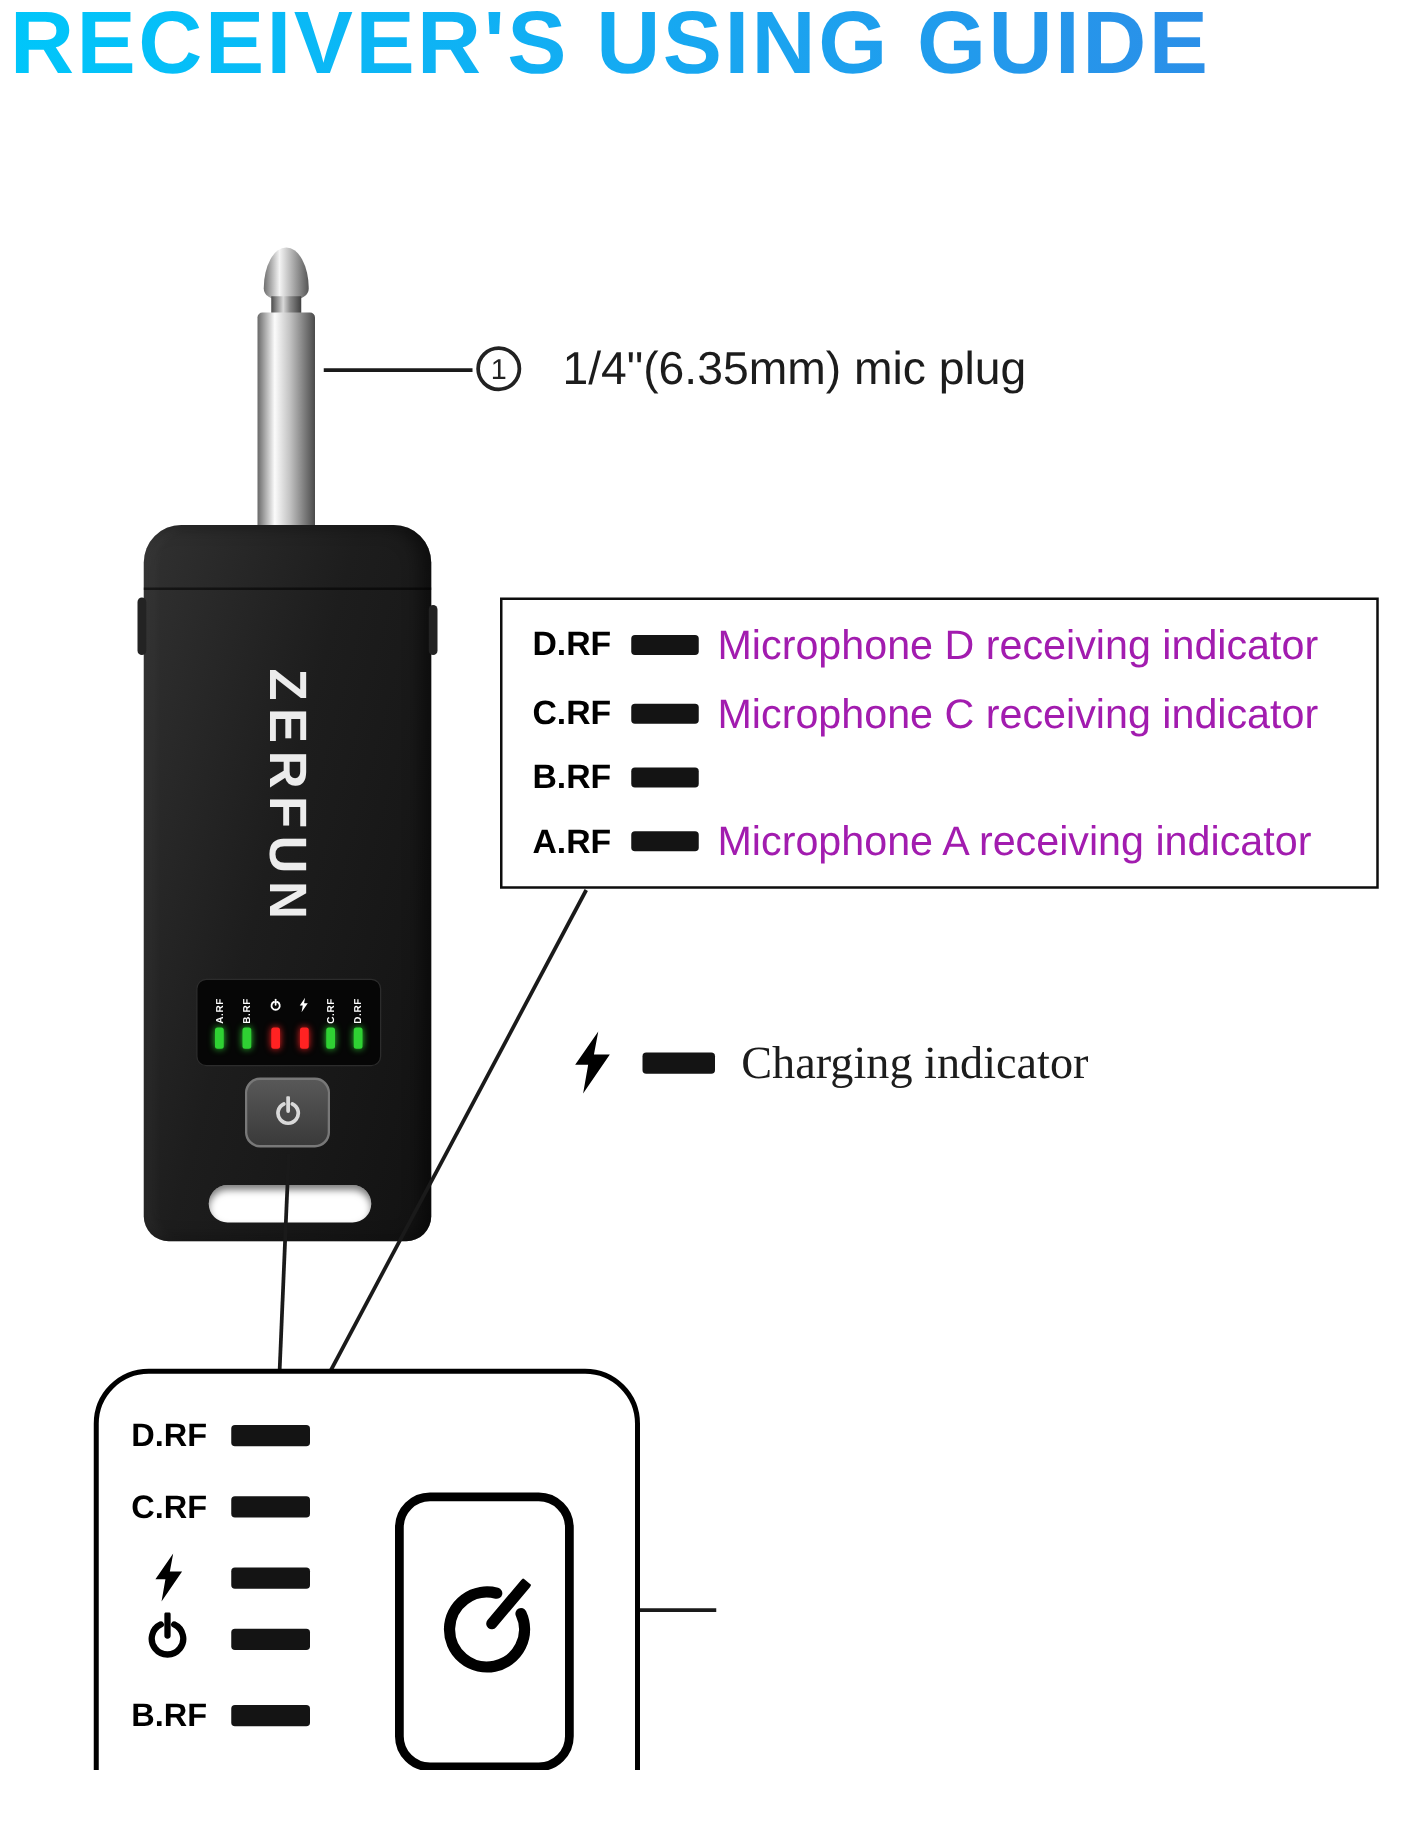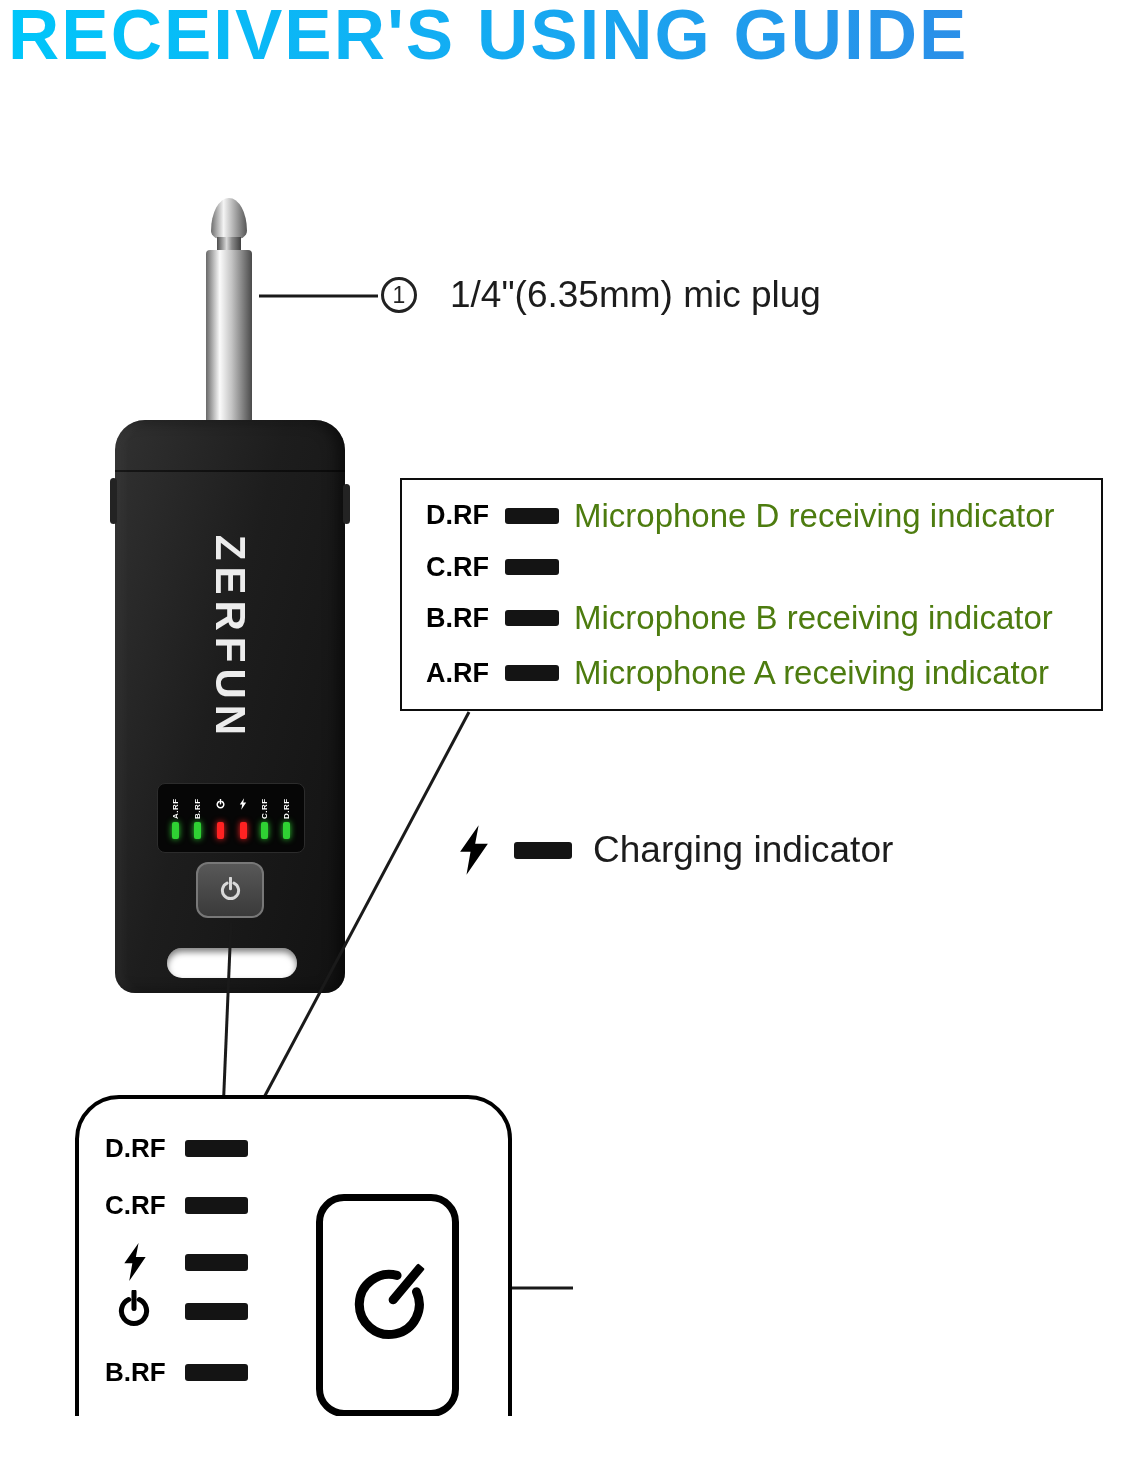--- a/index.html
+++ b/index.html
@@ -61,28 +61,28 @@
   .plug-label{position:absolute;left:450px;top:274px;font-size:37px;color:#1c1c1c;white-space:nowrap;}
 
   
   .rf-box{position:absolute;left:400px;top:478px;width:703px;height:233px;border:2px solid #0d0d0d;
           box-sizing:border-box;display:flex;flex-direction:column;justify-content:space-evenly;
           padding-left:24px;}
   .rf-row{display:flex;align-items:center;gap:15px;}
   .rf-label{font-size:27px;font-weight:700;color:#000;width:64px;}
   .bar{display:inline-block;background:#141414;border-radius:3px;}
   .rf-bar{width:54px;height:16px;}
-  .rf-desc{font-size:33px;color:#4d7c0f;white-space:nowrap;}
+  .rf-desc{font-size:33px;color:#a21caf;white-space:nowrap;}
 
   
   .ind-row{position:absolute;display:flex;align-items:center;gap:21px;color:#000;}
   .charge-row{left:455px;top:824px;}
   .powerind-row{left:450px;top:940px;}
   .ind-bar{width:58px;height:17px;}
-  .ind-text{font-size:37px;color:#1c1c1c;white-space:nowrap;}
+  .ind-text{font-size:37px;color:#1c1c1c;white-space:nowrap;font-family:Liberation Serif, serif;}
 
   
   .panel{position:absolute;left:75px;top:1095px;width:437px;height:370px;border:4px solid #000;
          border-radius:44px;box-sizing:border-box;background:#fff;}
   .p-row{position:absolute;left:26px;display:flex;align-items:center;height:38px;}
   .p-labelbox{width:76px;display:flex;align-items:center;color:#000;}
   .p-label{font-size:26px;font-weight:700;color:#000;}
   .p-bar{width:63px;height:17px;margin-left:4px;}
   .p-icon-charge{margin-left:16px;}
   .p-icon-power{margin-left:8px;}
@@ -164,25 +164,25 @@
 
   <div class="rf-box">
     <div class="rf-row">
       <span class="rf-label">D.RF</span>
       <span class="bar rf-bar"></span>
       <span class="rf-desc">Microphone D receiving indicator</span>
     </div>
     <div class="rf-row">
       <span class="rf-label">C.RF</span>
       <span class="bar rf-bar"></span>
+      <span class="rf-desc">Microphone C receiving indicator</span>
     </div>
     <div class="rf-row">
       <span class="rf-label">B.RF</span>
       <span class="bar rf-bar"></span>
-      <span class="rf-desc">Microphone B receiving indicator</span>
     </div>
     <div class="rf-row">
       <span class="rf-label">A.RF</span>
       <span class="bar rf-bar"></span>
       <span class="rf-desc">Microphone A receiving indicator</span>
     </div>
   </div>
 
   <div class="ind-row charge-row">
     <svg width="38" height="52" viewBox="0 0 60 90">

